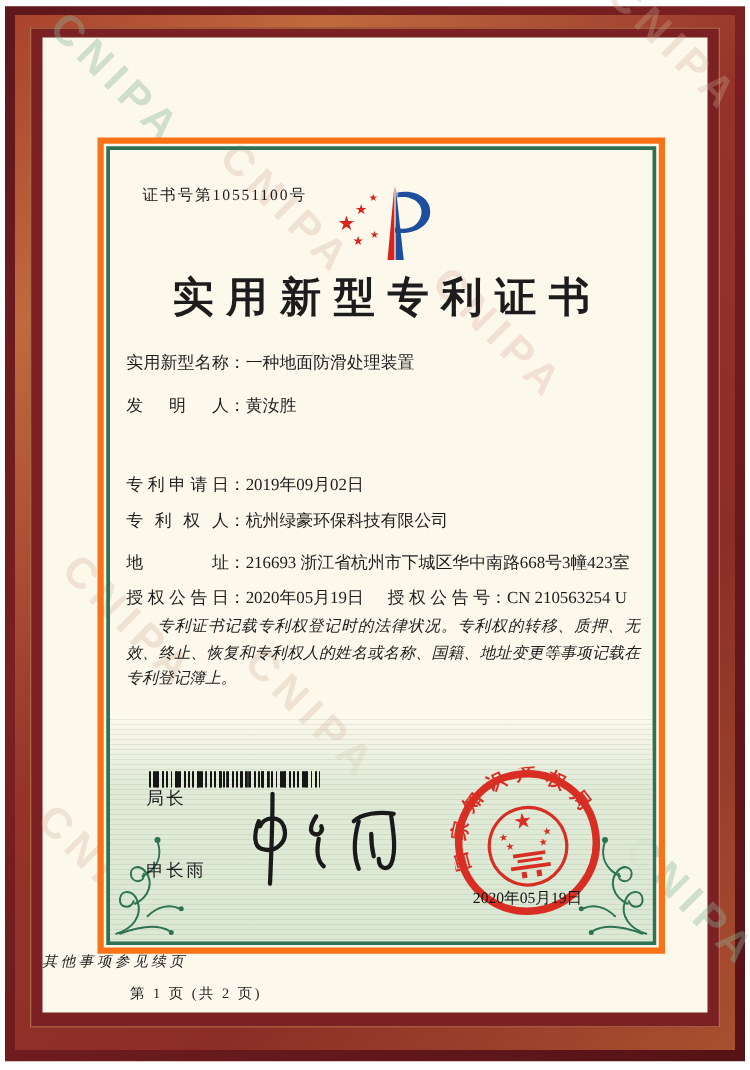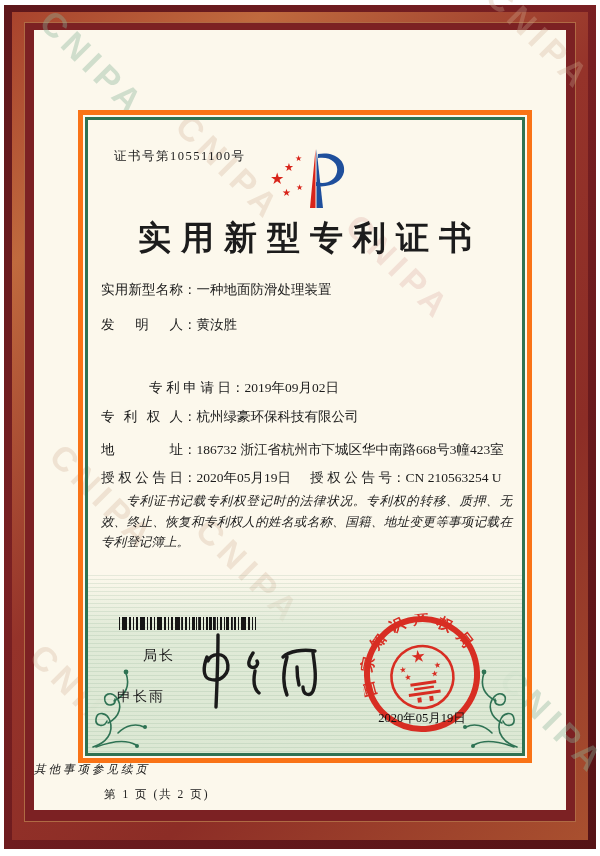--- a/index.html
+++ b/index.html
@@ -128,43 +128,43 @@
       </svg>
 
       <div class="title">实用新型专利证书</div>
 
       <div class="row" style="left:13px;top:161px;">
         <span class="lab">实用新型名称</span><span>：</span><span class="val">一种地面防滑处理装置</span>
       </div>
       <div class="row" style="left:13px;top:196px;">
         <span class="lab">发明人</span><span>：</span><span class="val">黄汝胜</span>
       </div>
-      <div class="row" style="left:13px;top:259px;margin-left:48px;">
+      <div class="row" style="left:13px;top:259px;">
         <span class="lab">专利申请日</span><span>：</span><span class="val">2019年09月02日</span>
       </div>
       <div class="row" style="left:13px;top:288px;">
         <span class="lab">专利权人</span><span>：</span><span class="val">杭州绿豪环保科技有限公司</span>
       </div>
       <div class="row" style="left:13px;top:321px;">
-        <span class="lab">地址</span><span>：</span><span class="val">186732 浙江省杭州市下城区华中南路668号3幢423室</span>
+        <span class="lab">地址</span><span>：</span><span class="val">216693 浙江省杭州市下城区华中南路668号3幢423室</span>
       </div>
       <div class="row" style="left:13px;top:349px;">
         <span class="lab">授权公告日</span><span>：</span><span class="val">2020年05月19日</span>
       </div>
       <div class="row" style="left:222px;top:349px;">
         <span class="lab">授权公告号</span><span>：</span><span class="val">CN 210563254 U</span>
       </div>
 
       <div class="paras">
         <p>专利证书记载专利权登记时的法律状况。专利权的转移、质押、无效、终止、恢复和专利权人的姓名或名称、国籍、地址变更等事项记载在专利登记簿上。</p>
       </div>
 
       <div class="barcode"></div>
 
-      <div class="signer" style="top:527px;margin-left:26px;">局长</div>
+      <div class="signer" style="top:510px;">局长</div>
       <div class="signer" style="top:568px;">申长雨</div>
 
       <svg class="signature" viewBox="0 0 140 92">
         <g fill="none" stroke="#1a1a1a" stroke-width="3.4" stroke-linecap="round" stroke-linejoin="round">
           <path d="M16,34 C12,44 12,54 18,56 C30,60 40,50 36,38 C33,29 20,30 17,38"></path>
           <path d="M27,12 C27,30 26,62 25,84"></path>
           <path d="M62,30 C58,36 56,42 60,44 C64,46 68,42 66,38"></path>
           <path d="M64,48 C62,58 63,66 68,70"></path>
           <path d="M92,34 C98,28 112,26 124,28"></path>
           <path d="M96,34 C92,48 92,62 96,72"></path>

